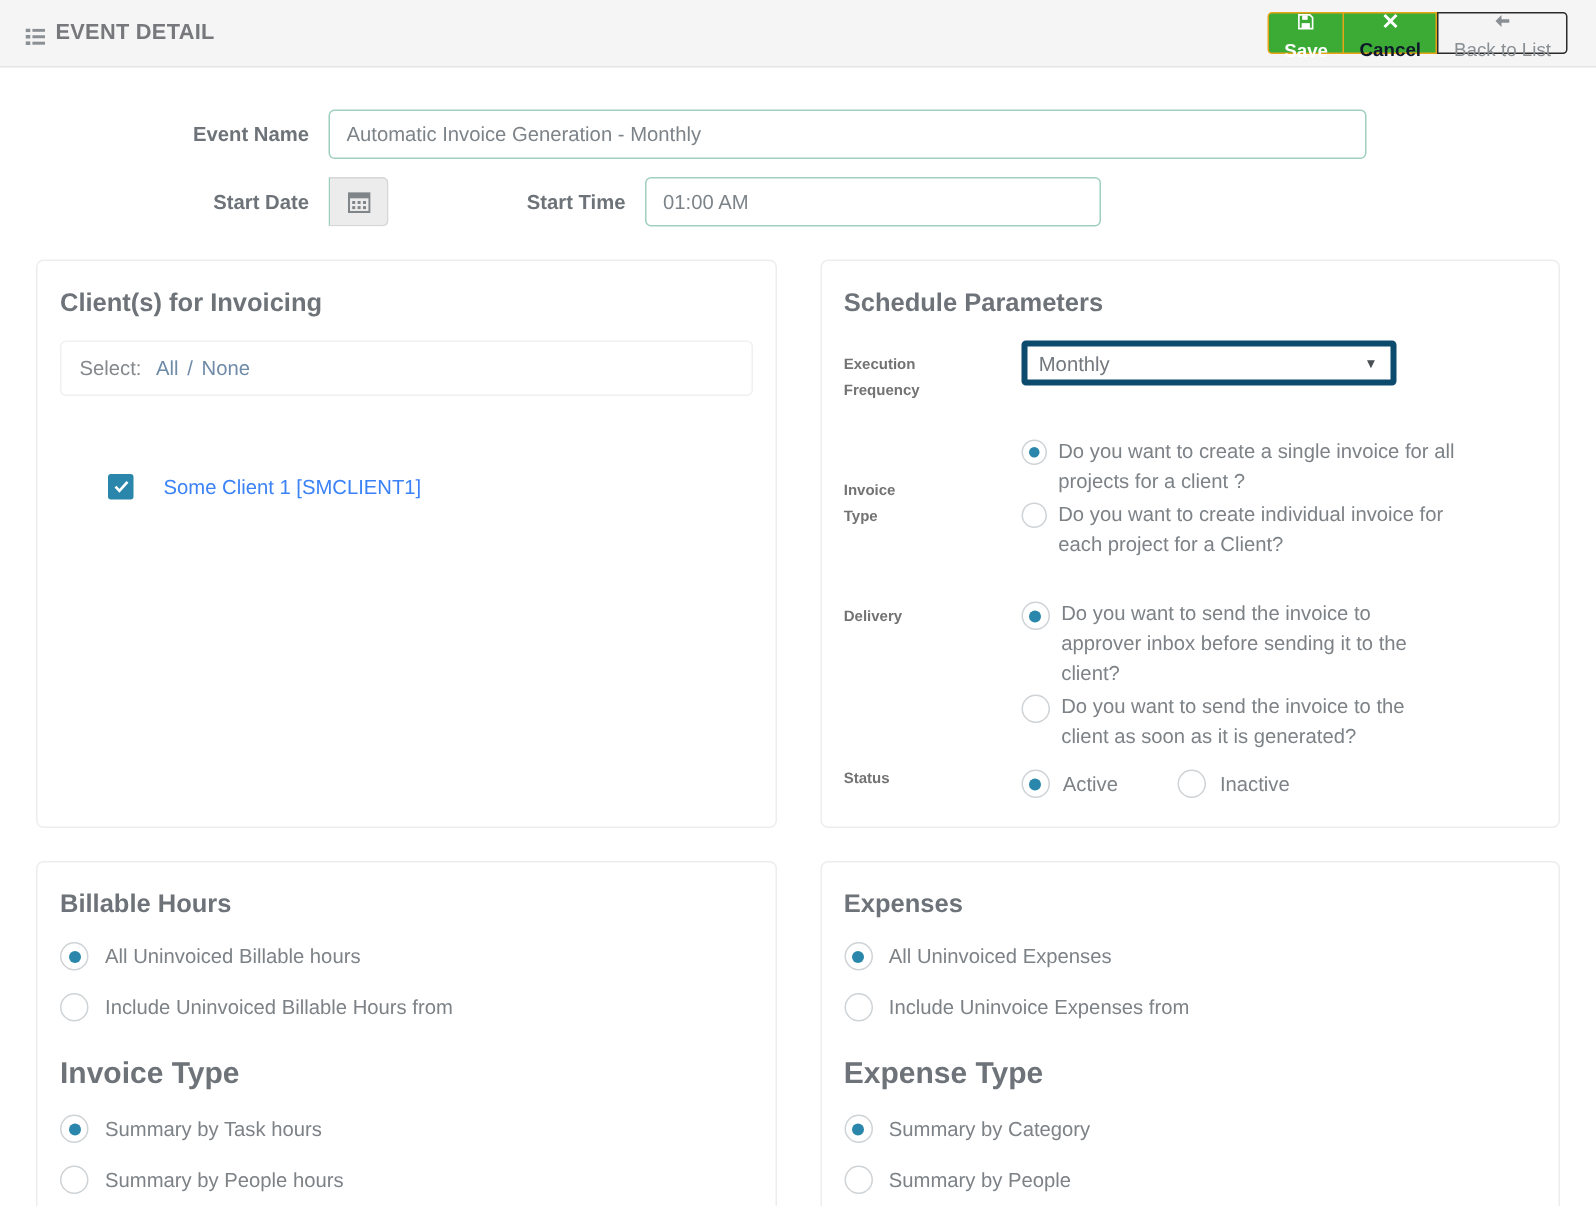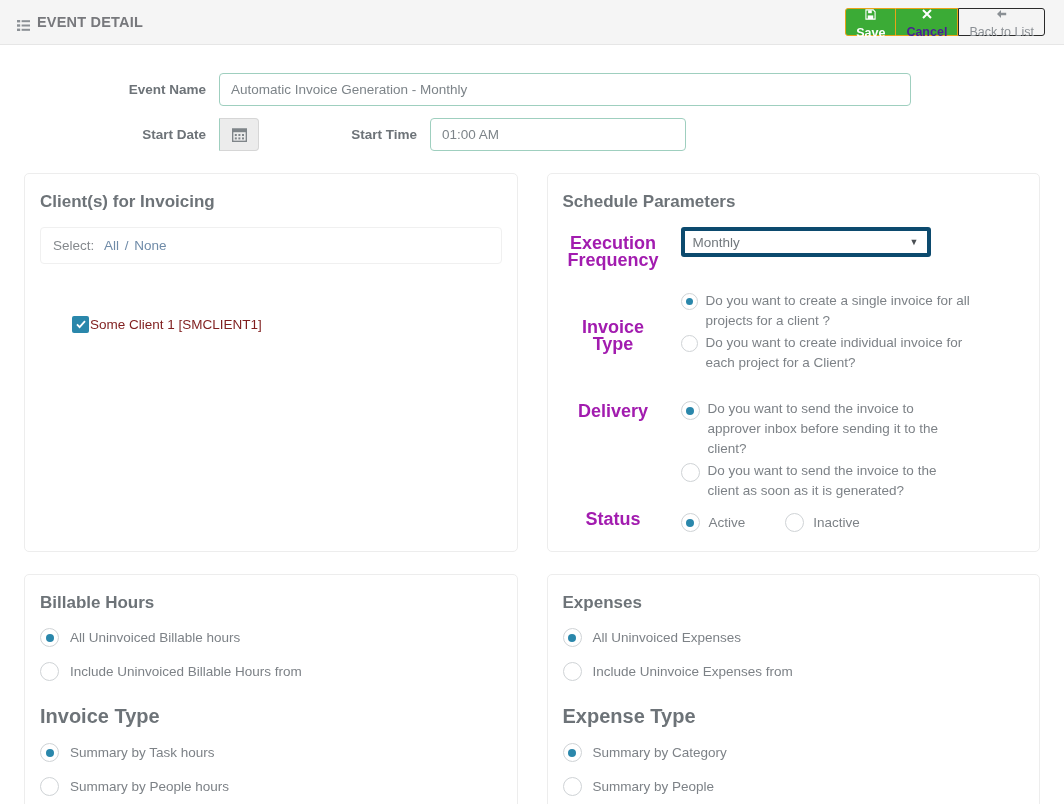--- a/index.html
+++ b/index.html
@@ -46,21 +46,21 @@
     flex-direction: column;
   }
   .btn-save {
     background: #3bab36; color: #fff;
     border: 1px solid #e8a317;
     border-right-color: #e8a317;
     border-top-left-radius: 3px; border-bottom-left-radius: 3px;
     font-weight: bold;
   }
   .btn-cancel {
-    background: #3bab36; color: #4c1d95;
+    background: #3bab36; color: #0f172a;
     border: 1px solid #e8a317; border-left: none;
     font-weight: bold;
   }
   .btn-back {
     background: #f4f4f4; color: #8a8f94;
     border: 1px solid #2a2a2a;
     border-top-right-radius: 3px; border-bottom-right-radius: 3px;
   }
   .gl { font-size: 11px; line-height: 1; }
 
@@ -117,39 +117,39 @@
     border: 1px solid #f0f0f0;
     border-radius: 4px;
     padding: 10px 12px;
     font-size: 13.5px;
     color: #85898d;
   }
   .lnk { color: #6f8ba8; cursor: pointer; }
   .lnk-sep { color: #6f8ba8; }
 
   .client-row {
-    display: flex; align-items: center; gap: 1px;
+    display: flex; align-items: center; gap: 20px;
     margin: 52px 0 0 32px;
-    font-size: 13.5px; color: #7f1d1d;
+    font-size: 13.5px; color: #3b82f6;
   }
   .cbox {
     width: 17px; height: 17px;
     background: #2a87ab;
     border-radius: 2px;
     display: flex; align-items: center; justify-content: center;
     color: #fff; font-size: 11px; line-height: 1;
     cursor: pointer; flex: 0 0 auto;
   }
 
   
   .sp-row { display: flex; margin-bottom: 4px; }
   .sp-label {
     width: 118px; flex: 0 0 118px;
-    text-align: center;
-    font-size: 18px; font-weight: bold; color: #a21caf;
+    text-align: left;
+    font-size: 10px; font-weight: bold; color: #737373;
     line-height: 17px;
     padding-right: 17px; padding-top: 8px;
   }
   .sp-ctl { flex: 1; }
   .sel {
     width: 250px; height: 30px;
     border: 4px solid #0c4a6e;
     border-radius: 3px;
     background: #fff;
     font-family: "Liberation Sans", sans-serif;
@@ -263,21 +263,21 @@
           <rect x="2.8" y="7" width="2" height="2" fill="#7f8589"></rect>
           <rect x="6.4" y="7" width="2" height="2" fill="#7f8589"></rect>
           <rect x="10" y="7" width="2" height="2" fill="#7f8589"></rect>
           <rect x="2.8" y="10.4" width="2" height="2" fill="#7f8589"></rect>
           <rect x="6.4" y="10.4" width="2" height="2" fill="#7f8589"></rect>
           <rect x="10" y="10.4" width="2" height="2" fill="#7f8589"></rect>
         </svg>
       </div>
     </div>
     <div class="flabel" style="width:171px;flex:0 0 171px;padding-right:13px;">Start Time</div>
-    <input class="finput" style="width: 256px;" type="text" value="01:00 AM">
+    <input class="finput" style="width: 304px;" type="text" value="01:00 AM">
   </div>
 
   <div class="panels" style="margin-top:22px;">
 
     <div class="panel" style="min-height:364px;">
       <div class="panel-title">Client(s) for Invoicing</div>
       <div class="select-box">
         <span>Select:</span>
         <span class="lnk" style="margin-left:6px;">All</span>
         <span class="lnk-sep" style="margin:0 2px;">/</span>

